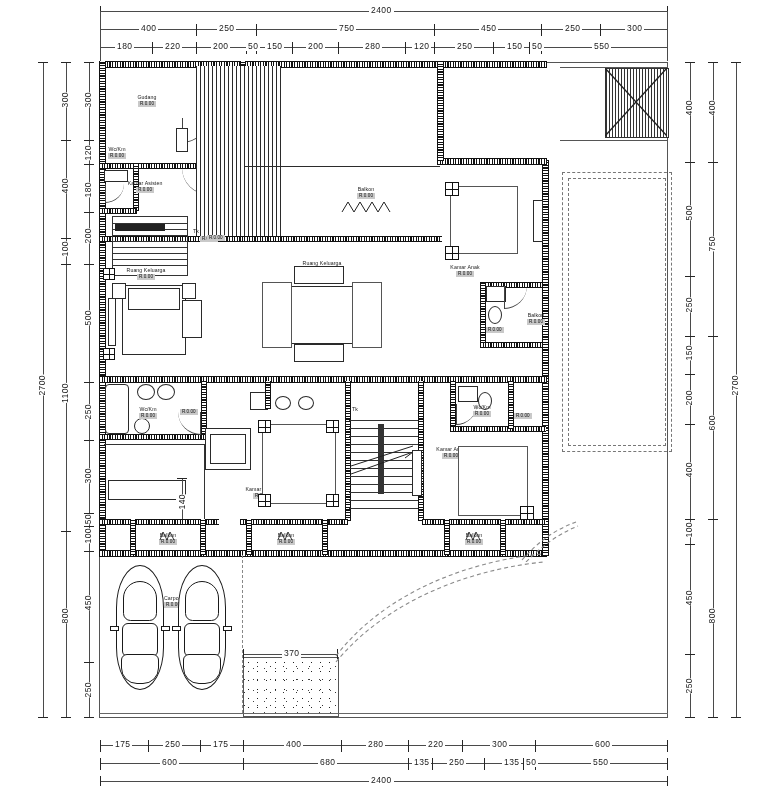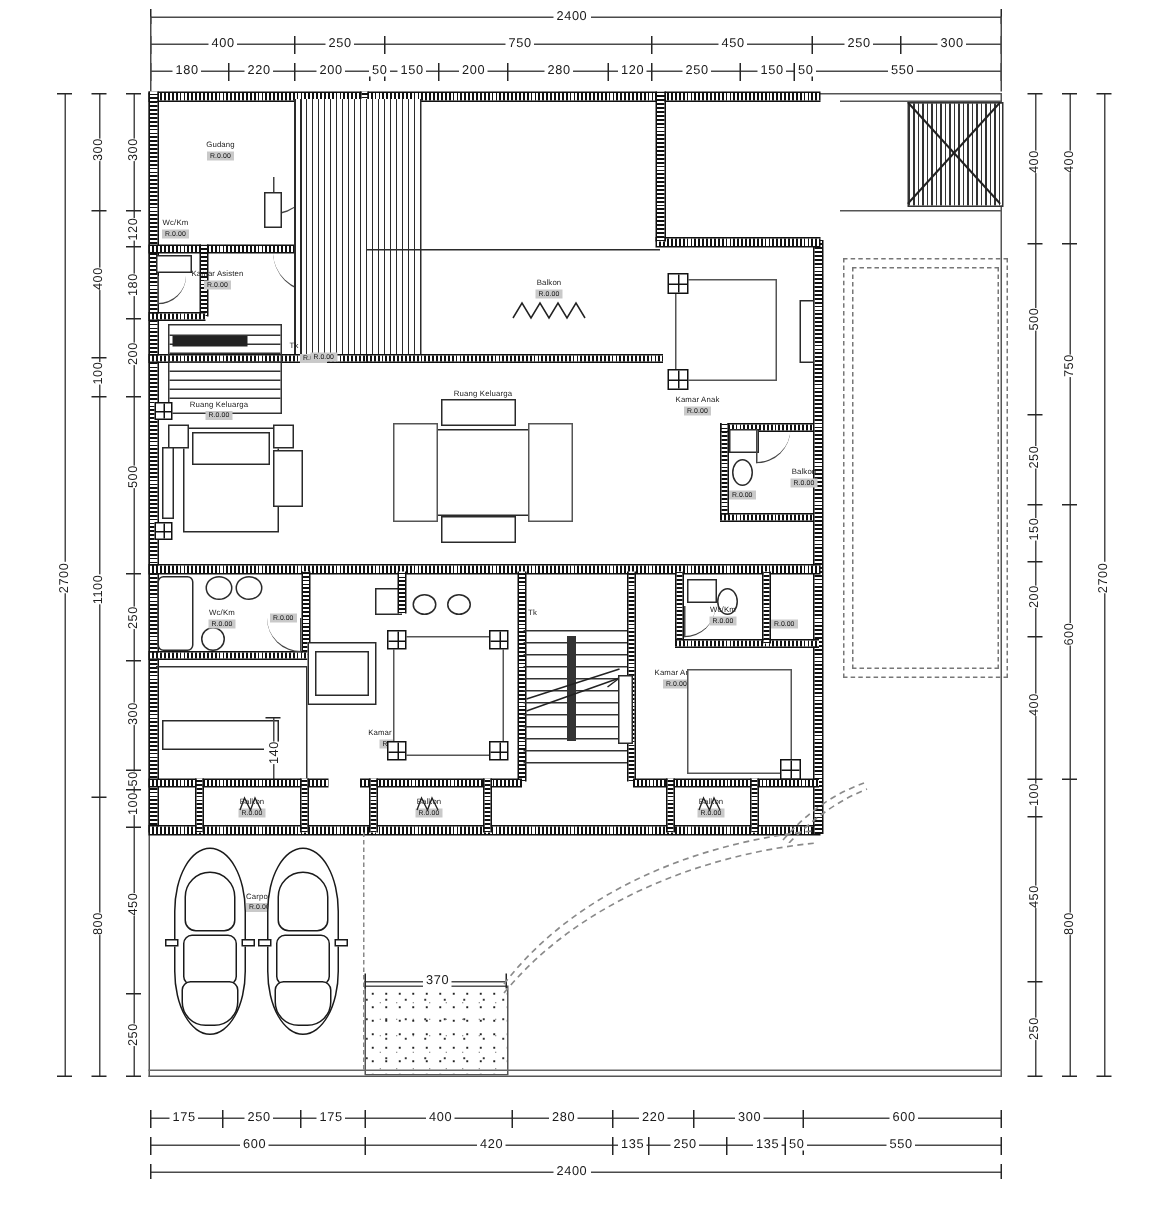--- a/index.html
+++ b/index.html
@@ -285,21 +285,21 @@
   <div class="dimln" style="left:100px;top:763px;width:568px;"></div>
   <div class="tick tickv" style="left:100px;top:758px;height:12px;"></div>
   <div class="tick tickv" style="left:243px;top:758px;height:12px;"></div>
   <div class="tick tickv" style="left:408px;top:758px;height:12px;"></div>
   <div class="tick tickv" style="left:432px;top:758px;height:12px;"></div>
   <div class="tick tickv" style="left:484px;top:758px;height:12px;"></div>
   <div class="tick tickv" style="left:523px;top:758px;height:12px;"></div>
   <div class="tick tickv" style="left:535px;top:758px;height:12px;"></div>
   <div class="tick tickv" style="left:667px;top:758px;height:12px;"></div>
   <div class="dimtxt" style="left:160px;top:758px;">600</div>
-  <div class="dimtxt" style="left:318px;top:758px;">420</div>
+  <div class="dimtxt" style="left:318px;top:758px;">680</div>
   <div class="dimtxt" style="left:412px;top:758px;">135</div>
   <div class="dimtxt" style="left:447px;top:758px;">250</div>
   <div class="dimtxt" style="left:502px;top:758px;">135</div>
   <div class="dimtxt" style="left:524px;top:758px;">50</div>
   <div class="dimtxt" style="left:591px;top:758px;">550</div>
 
   <div class="dimln" style="left:100px;top:781px;width:568px;"></div>
   <div class="tick tickv" style="left:100px;top:776px;height:10px;"></div>
   <div class="tick tickv" style="left:667px;top:776px;height:10px;"></div>
   <div class="dimtxt" style="left:369px;top:776px;">2400</div>

